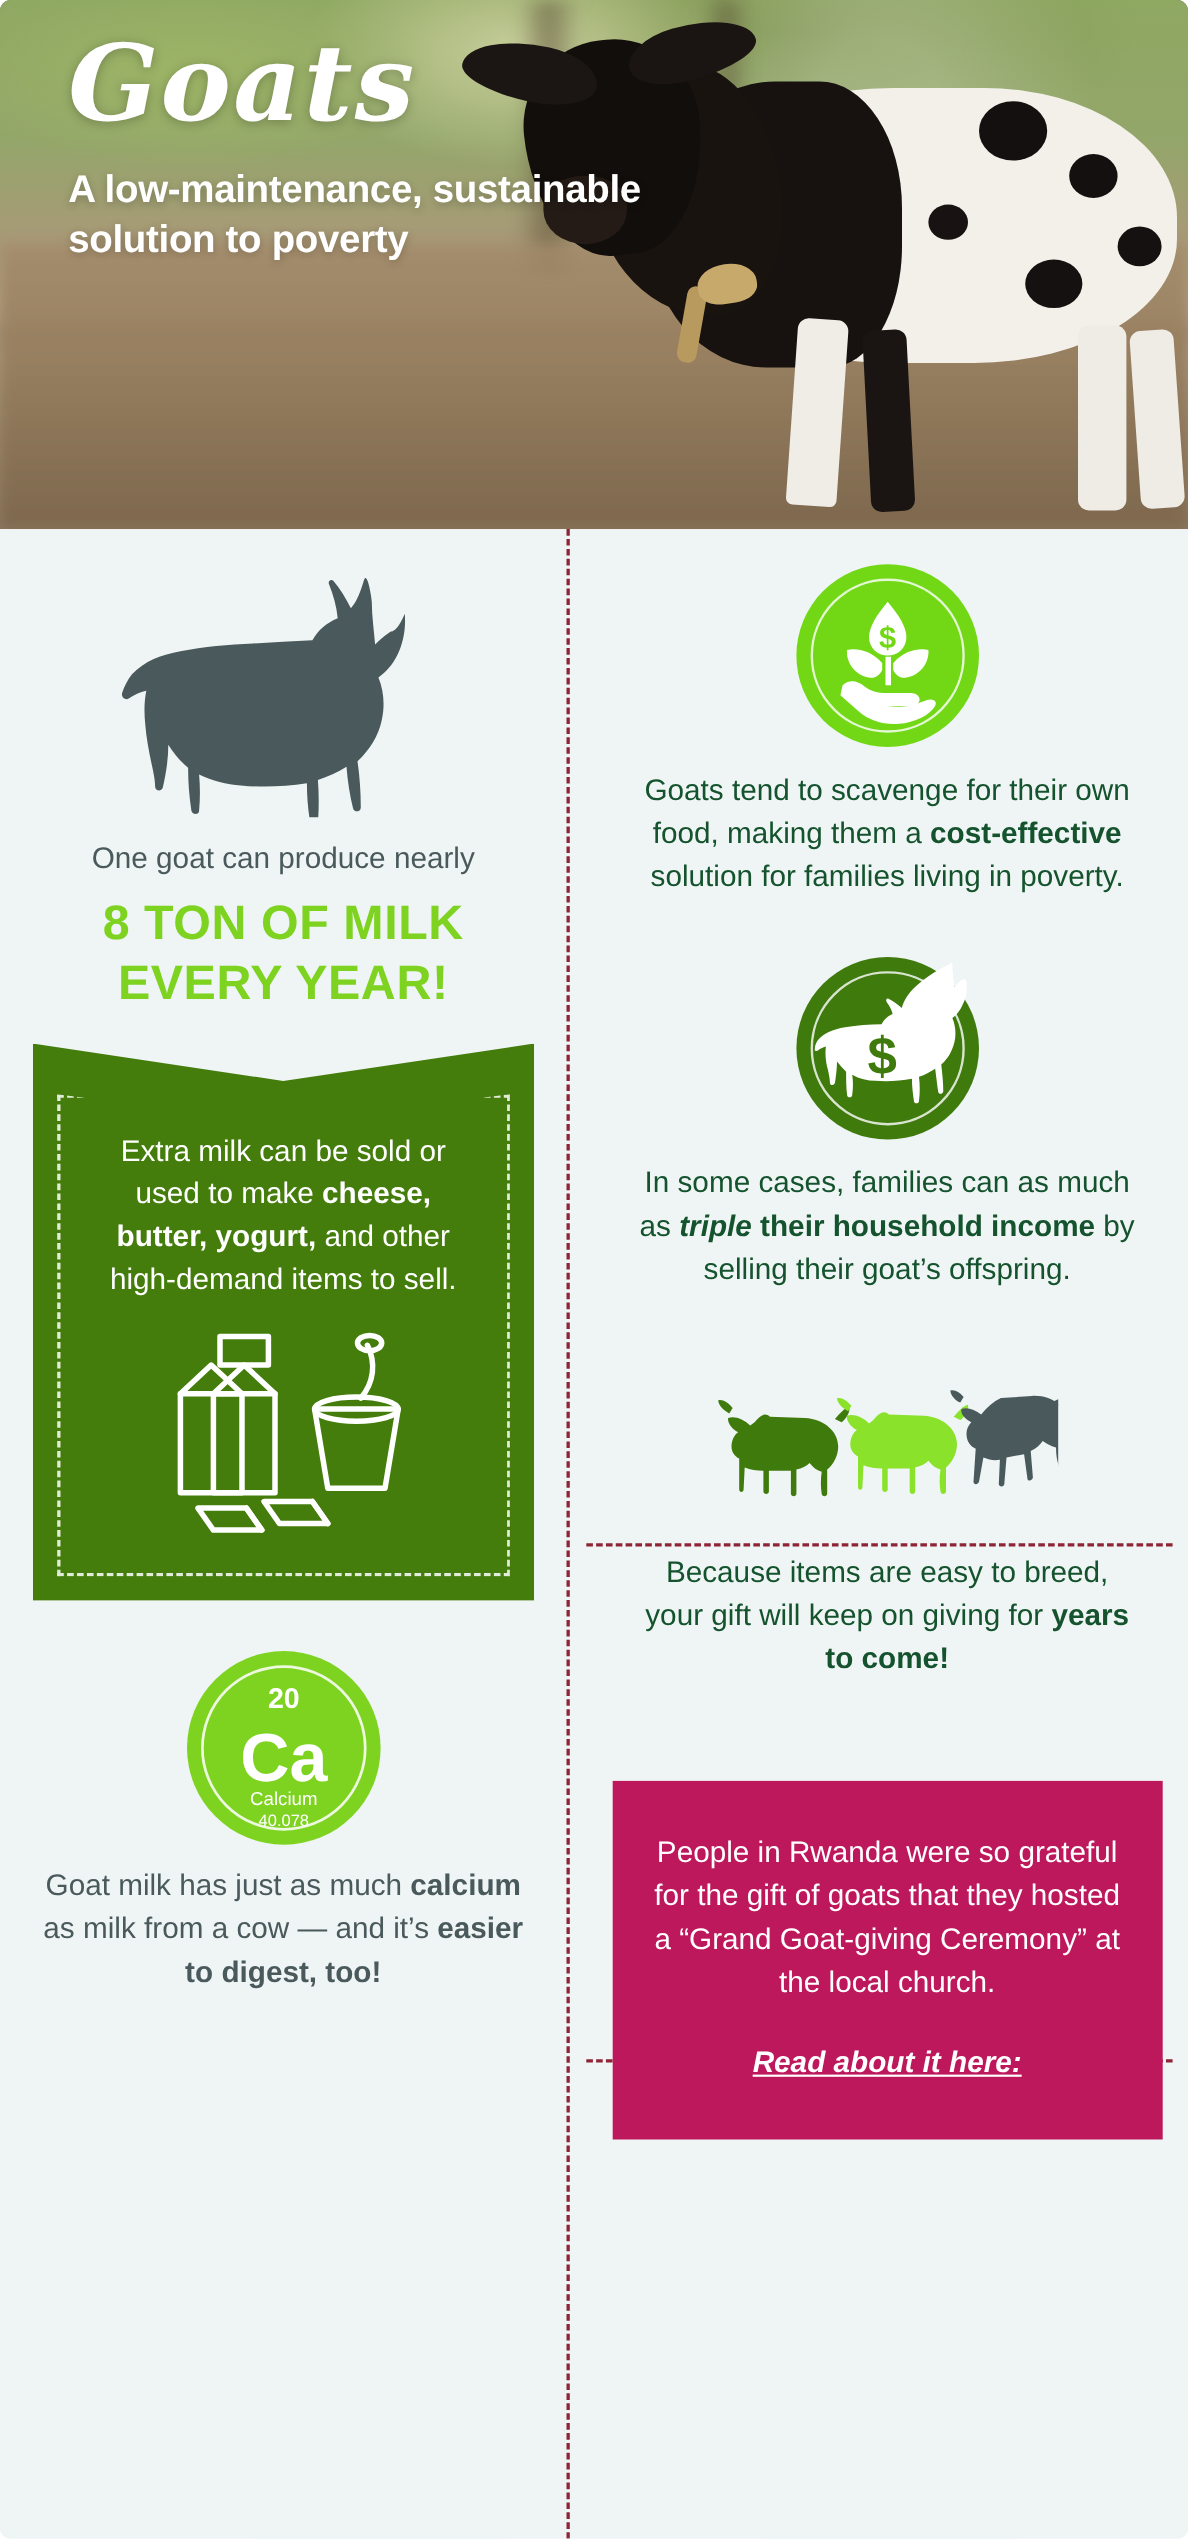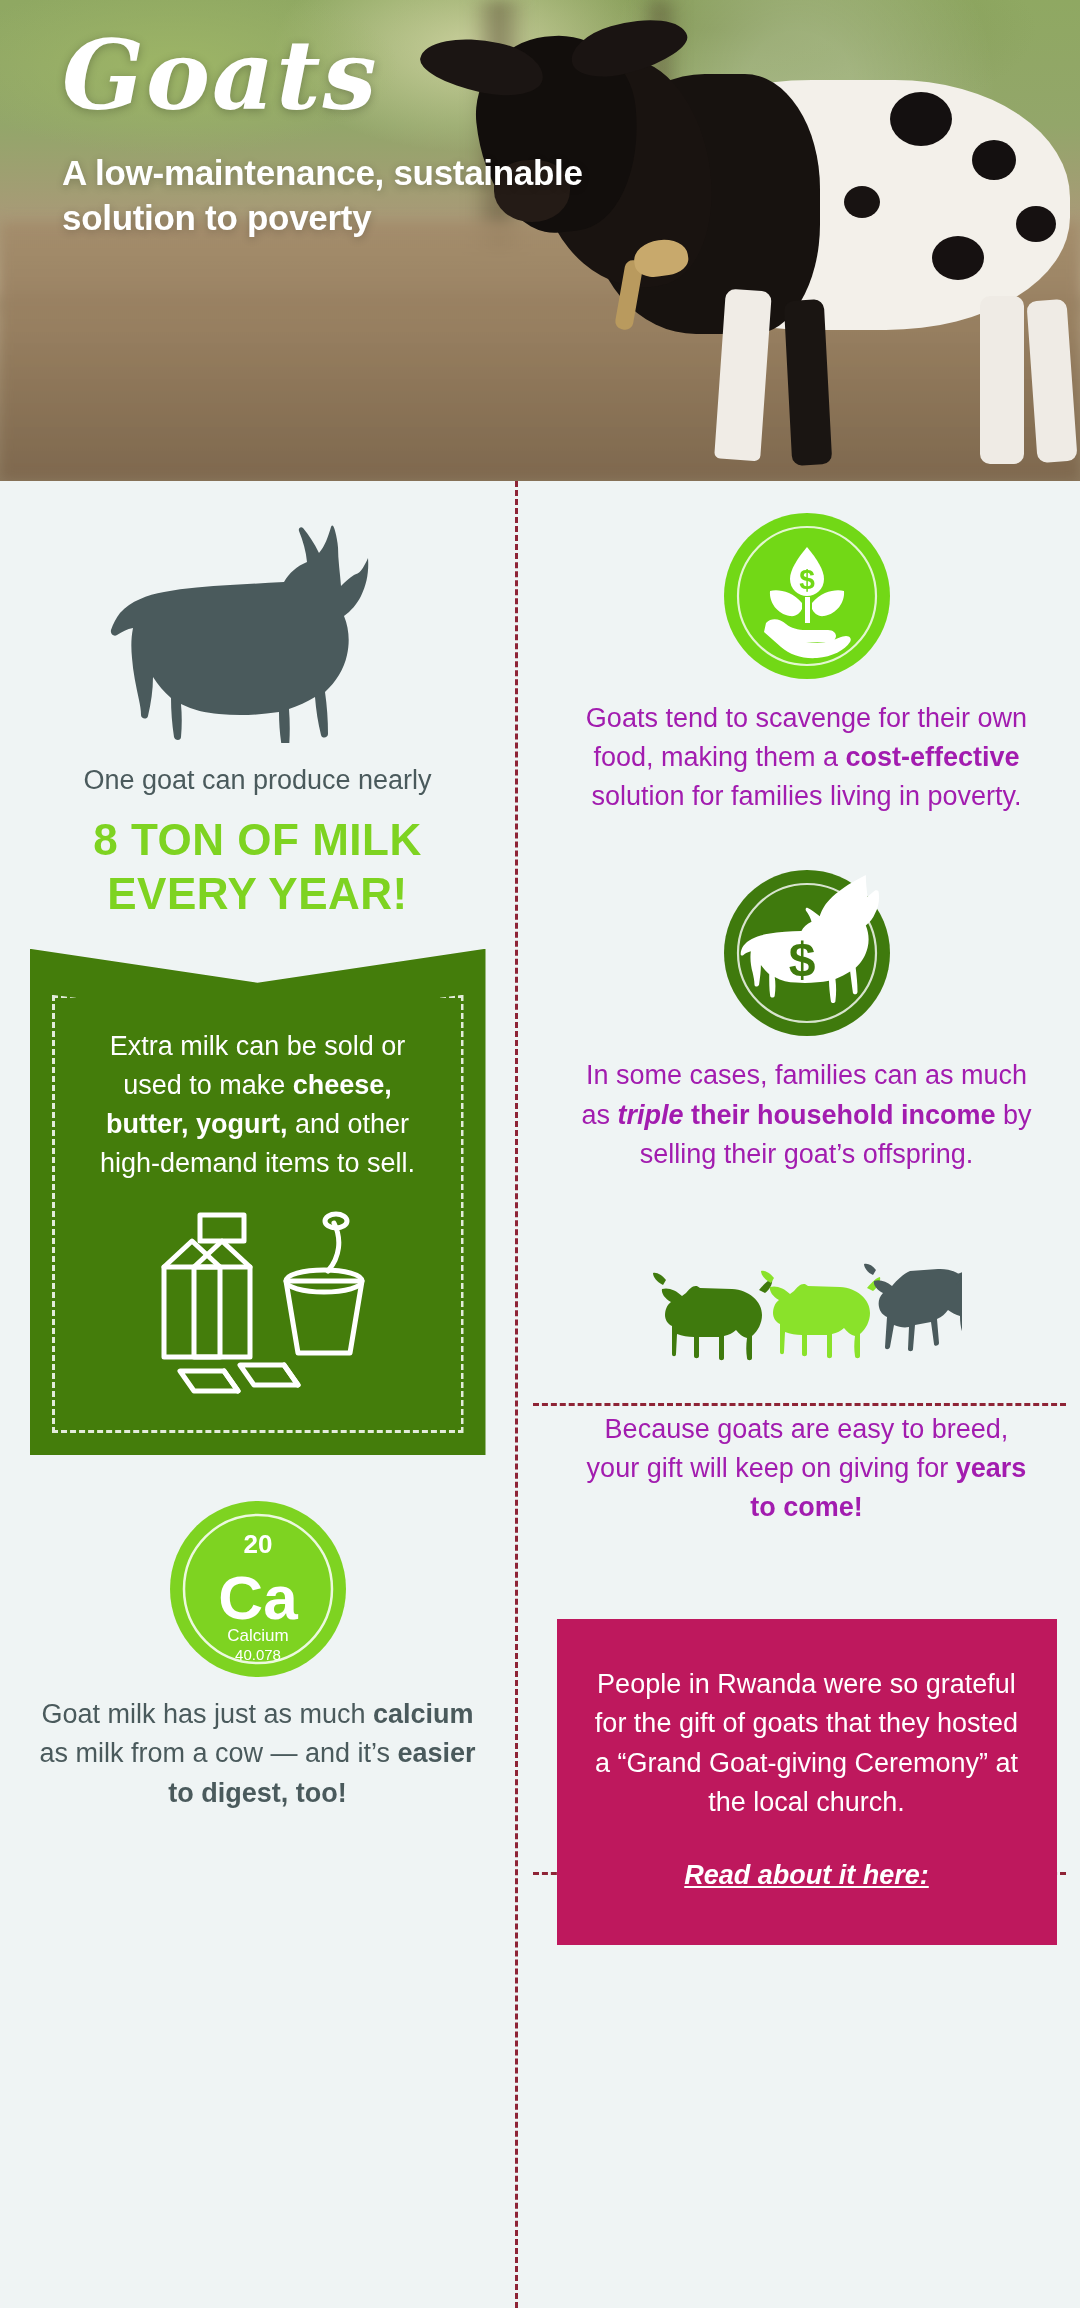--- a/index.html
+++ b/index.html
@@ -7,20 +7,21 @@
     width: 1080px;
     background: #ffffff;
     font-family: "Liberation Sans", sans-serif;
   }
   .page {
     position: relative;
     width: 1080px;
     height: 2308px;
     background: #eff4f4;
     overflow: hidden;
+    border-radius: 10px;
   }
 
   
   .hero {
     position: relative;
     width: 1080px;
     height: 481px;
     overflow: hidden;
     background: #6e6352;
   }
@@ -239,21 +240,21 @@
   }
 
   
   .icon-circle { display: block; margin: 0 auto; }
   .r-text {
     margin: 18px auto 0;
     width: 460px;
     text-align: center;
     font-size: 27px;
     line-height: 1.45;
-    color: #a21caf;
+    color: #14532d;
   }
   .goat-trio { display: block; margin: 0 auto; }
 
   .rwanda-card {
     width: 500px;
     margin: 36px auto 0;
     background: #be185d;
     padding: 46px 34px 50px;
   }
   .rwanda-card p {
@@ -431,21 +432,21 @@
       <g fill="#4a5a5c" transform="translate(212,-6)">
         <path d="M28,30 c-6,-5-13,-7-18,-5 c-1,4 3,9 9,12 c-4,4-5,9-4,14 c1,5 4,8 8,10 l-2,30 c0,3 4,3 5,0
           l4,-22 c5,2 10,3 15,2 l-1,22 c0,3 5,3 5,0 l2,-24 l16,-3 l3,22 c0,3 5,2 5,-1 l-2,-24
           c5,-2 8,-5 11,-9 c4,3 8,5 12,6 c0,7 1,13 3,18 c1,3 6,2 5,-1 l-4,-21 c5,-6 7,-14 6,-22
           c-2,-13-16,-22-32,-21 l-28,2 C39,18 33,24 28,30 Z"></path>
         <path d="M12,14 c-4,-5-8,-7-12,-6 c0,4 4,9 9,11 Z"></path>
         <path d="M86,24 c6,-5 10,-8 14,-8 c0,4-3,9-9,13 Z"></path>
       </g>
     </svg>
 
-    <div class="r-text"><span>Because goats are easy to breed, your gift will keep on giving for </span><b>years to come!</b></div>
+    <div class="r-text"><span>Because items are easy to breed, your gift will keep on giving for </span><b>years to come!</b></div>
 
     <div style="height:56px"></div>
     <div class="rwanda-card">
       <p>People in Rwanda were so grateful for the gift of goats that they hosted a “Grand Goat-giving Ceremony” at the local church.</p>
       <p class="cta">
         <span>Read about it here:</span><br>
       </p>
     </div>
   </div>
 

